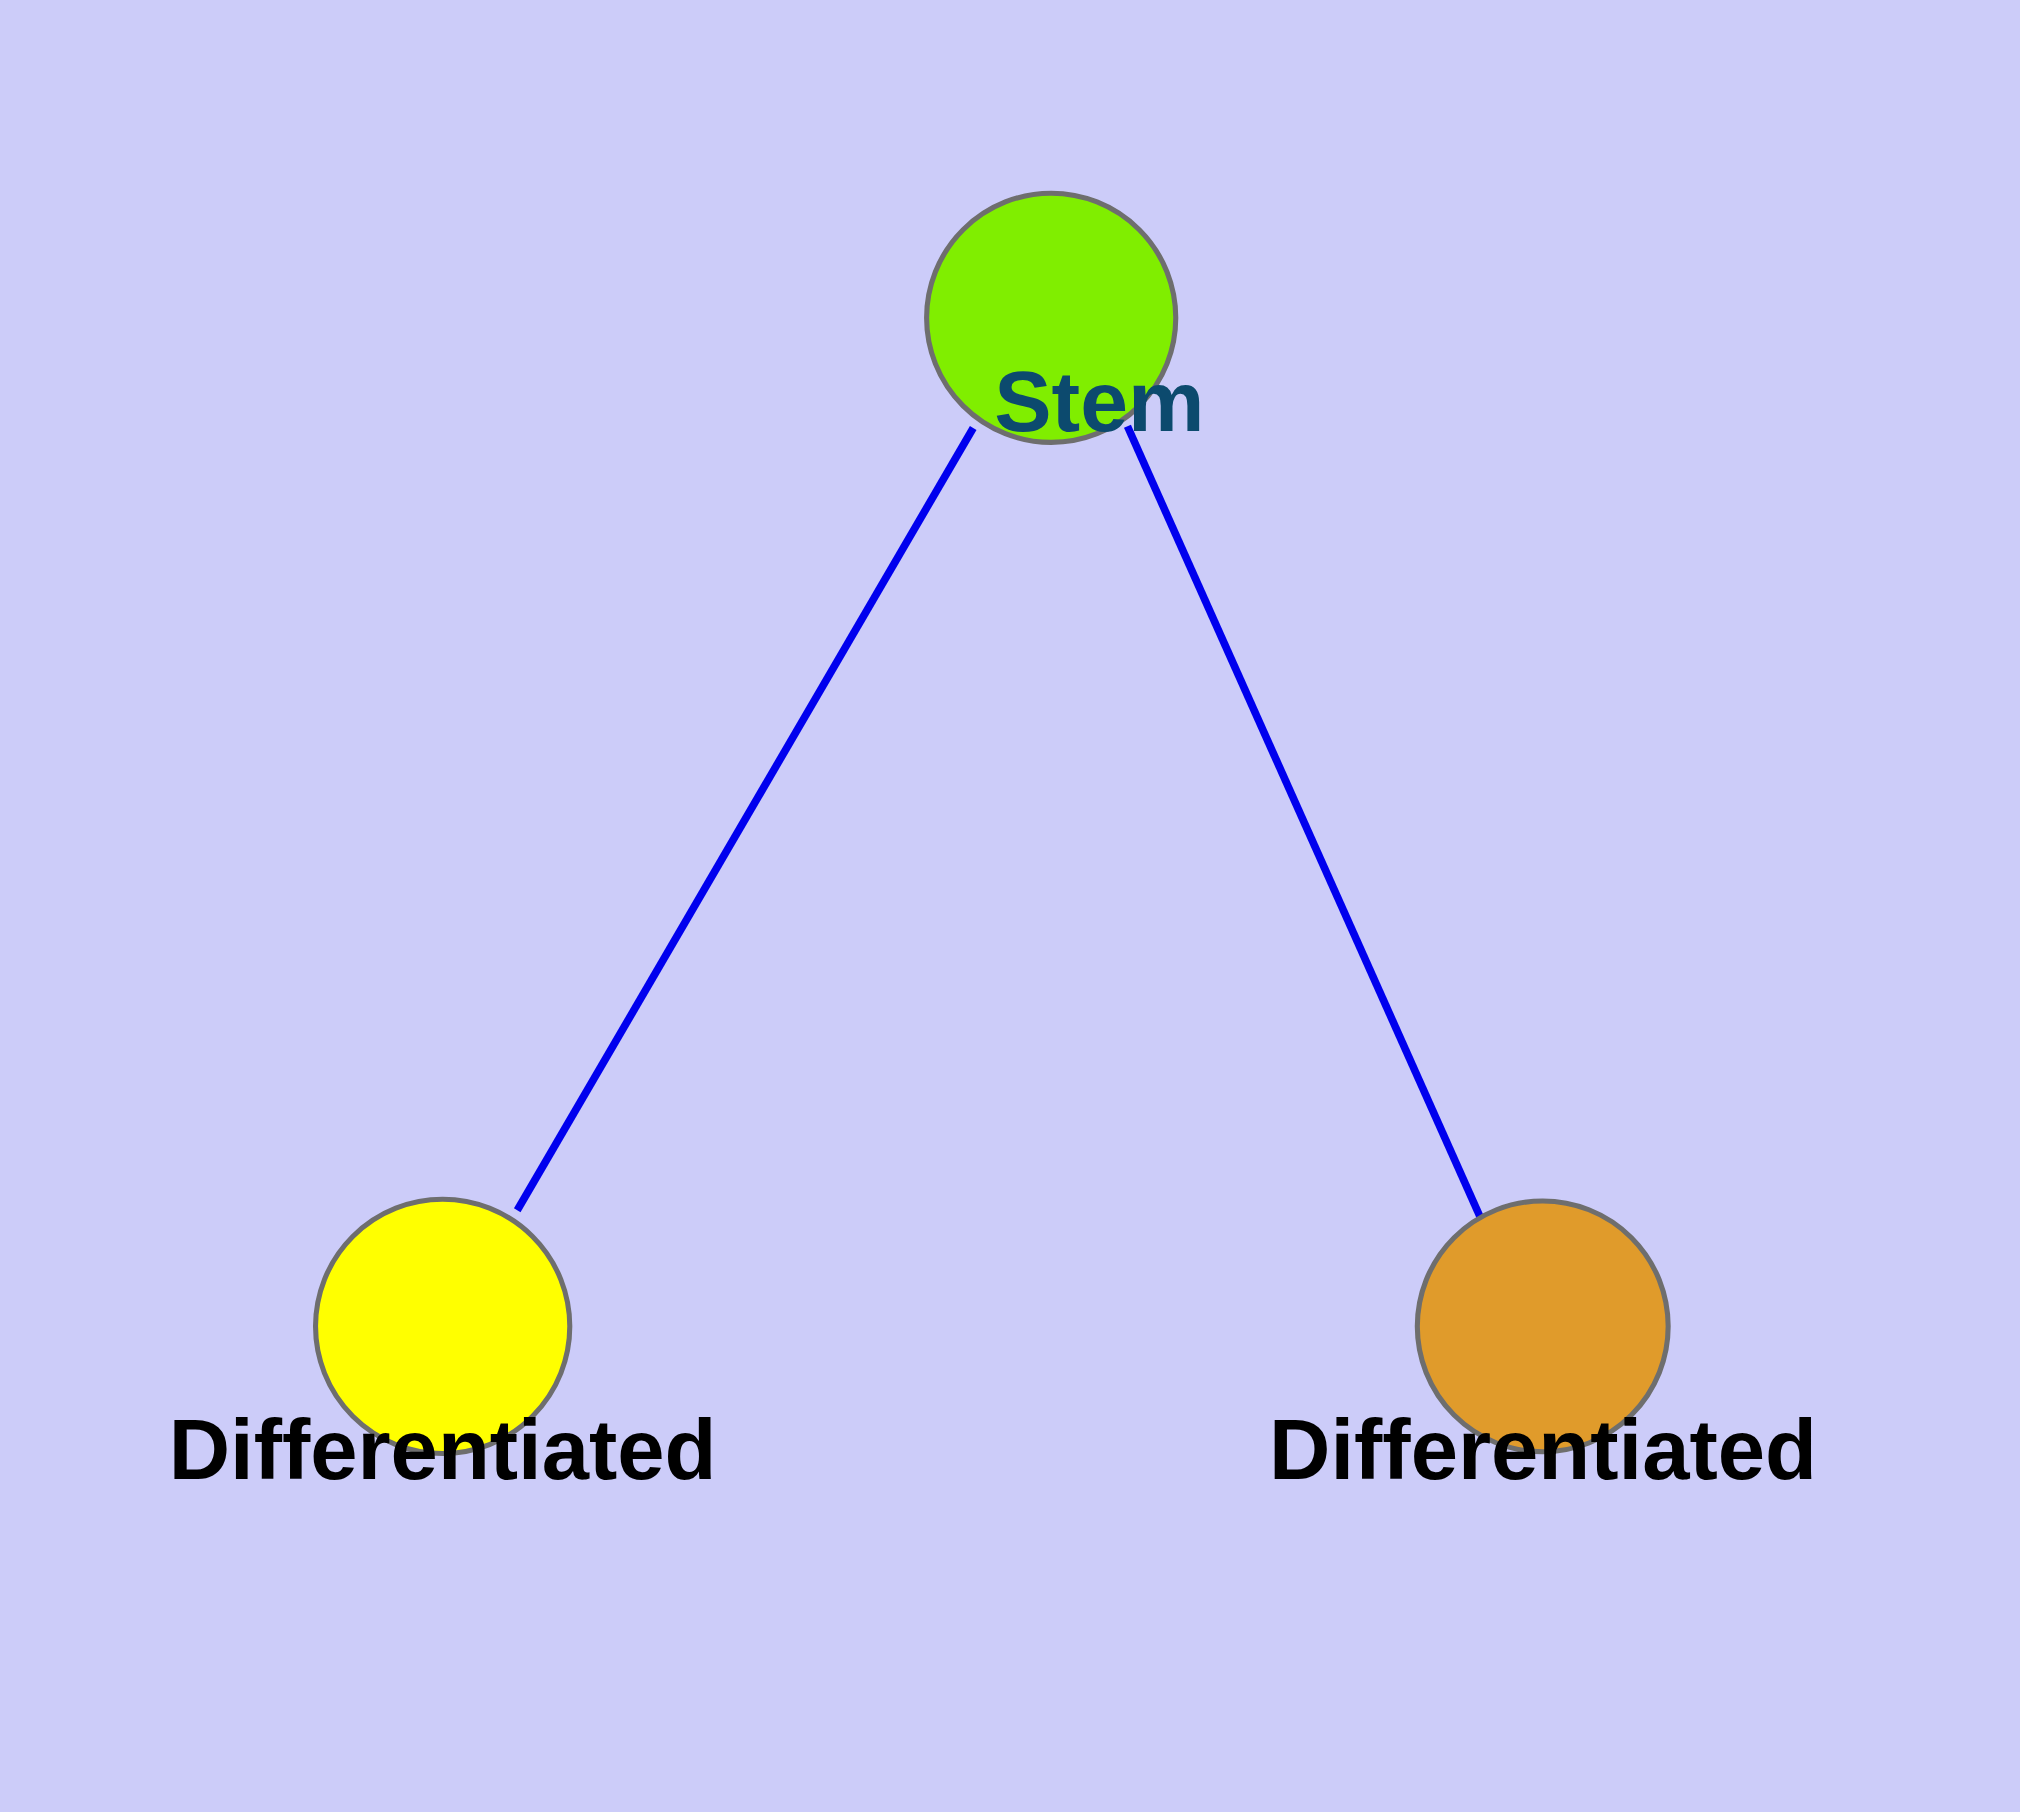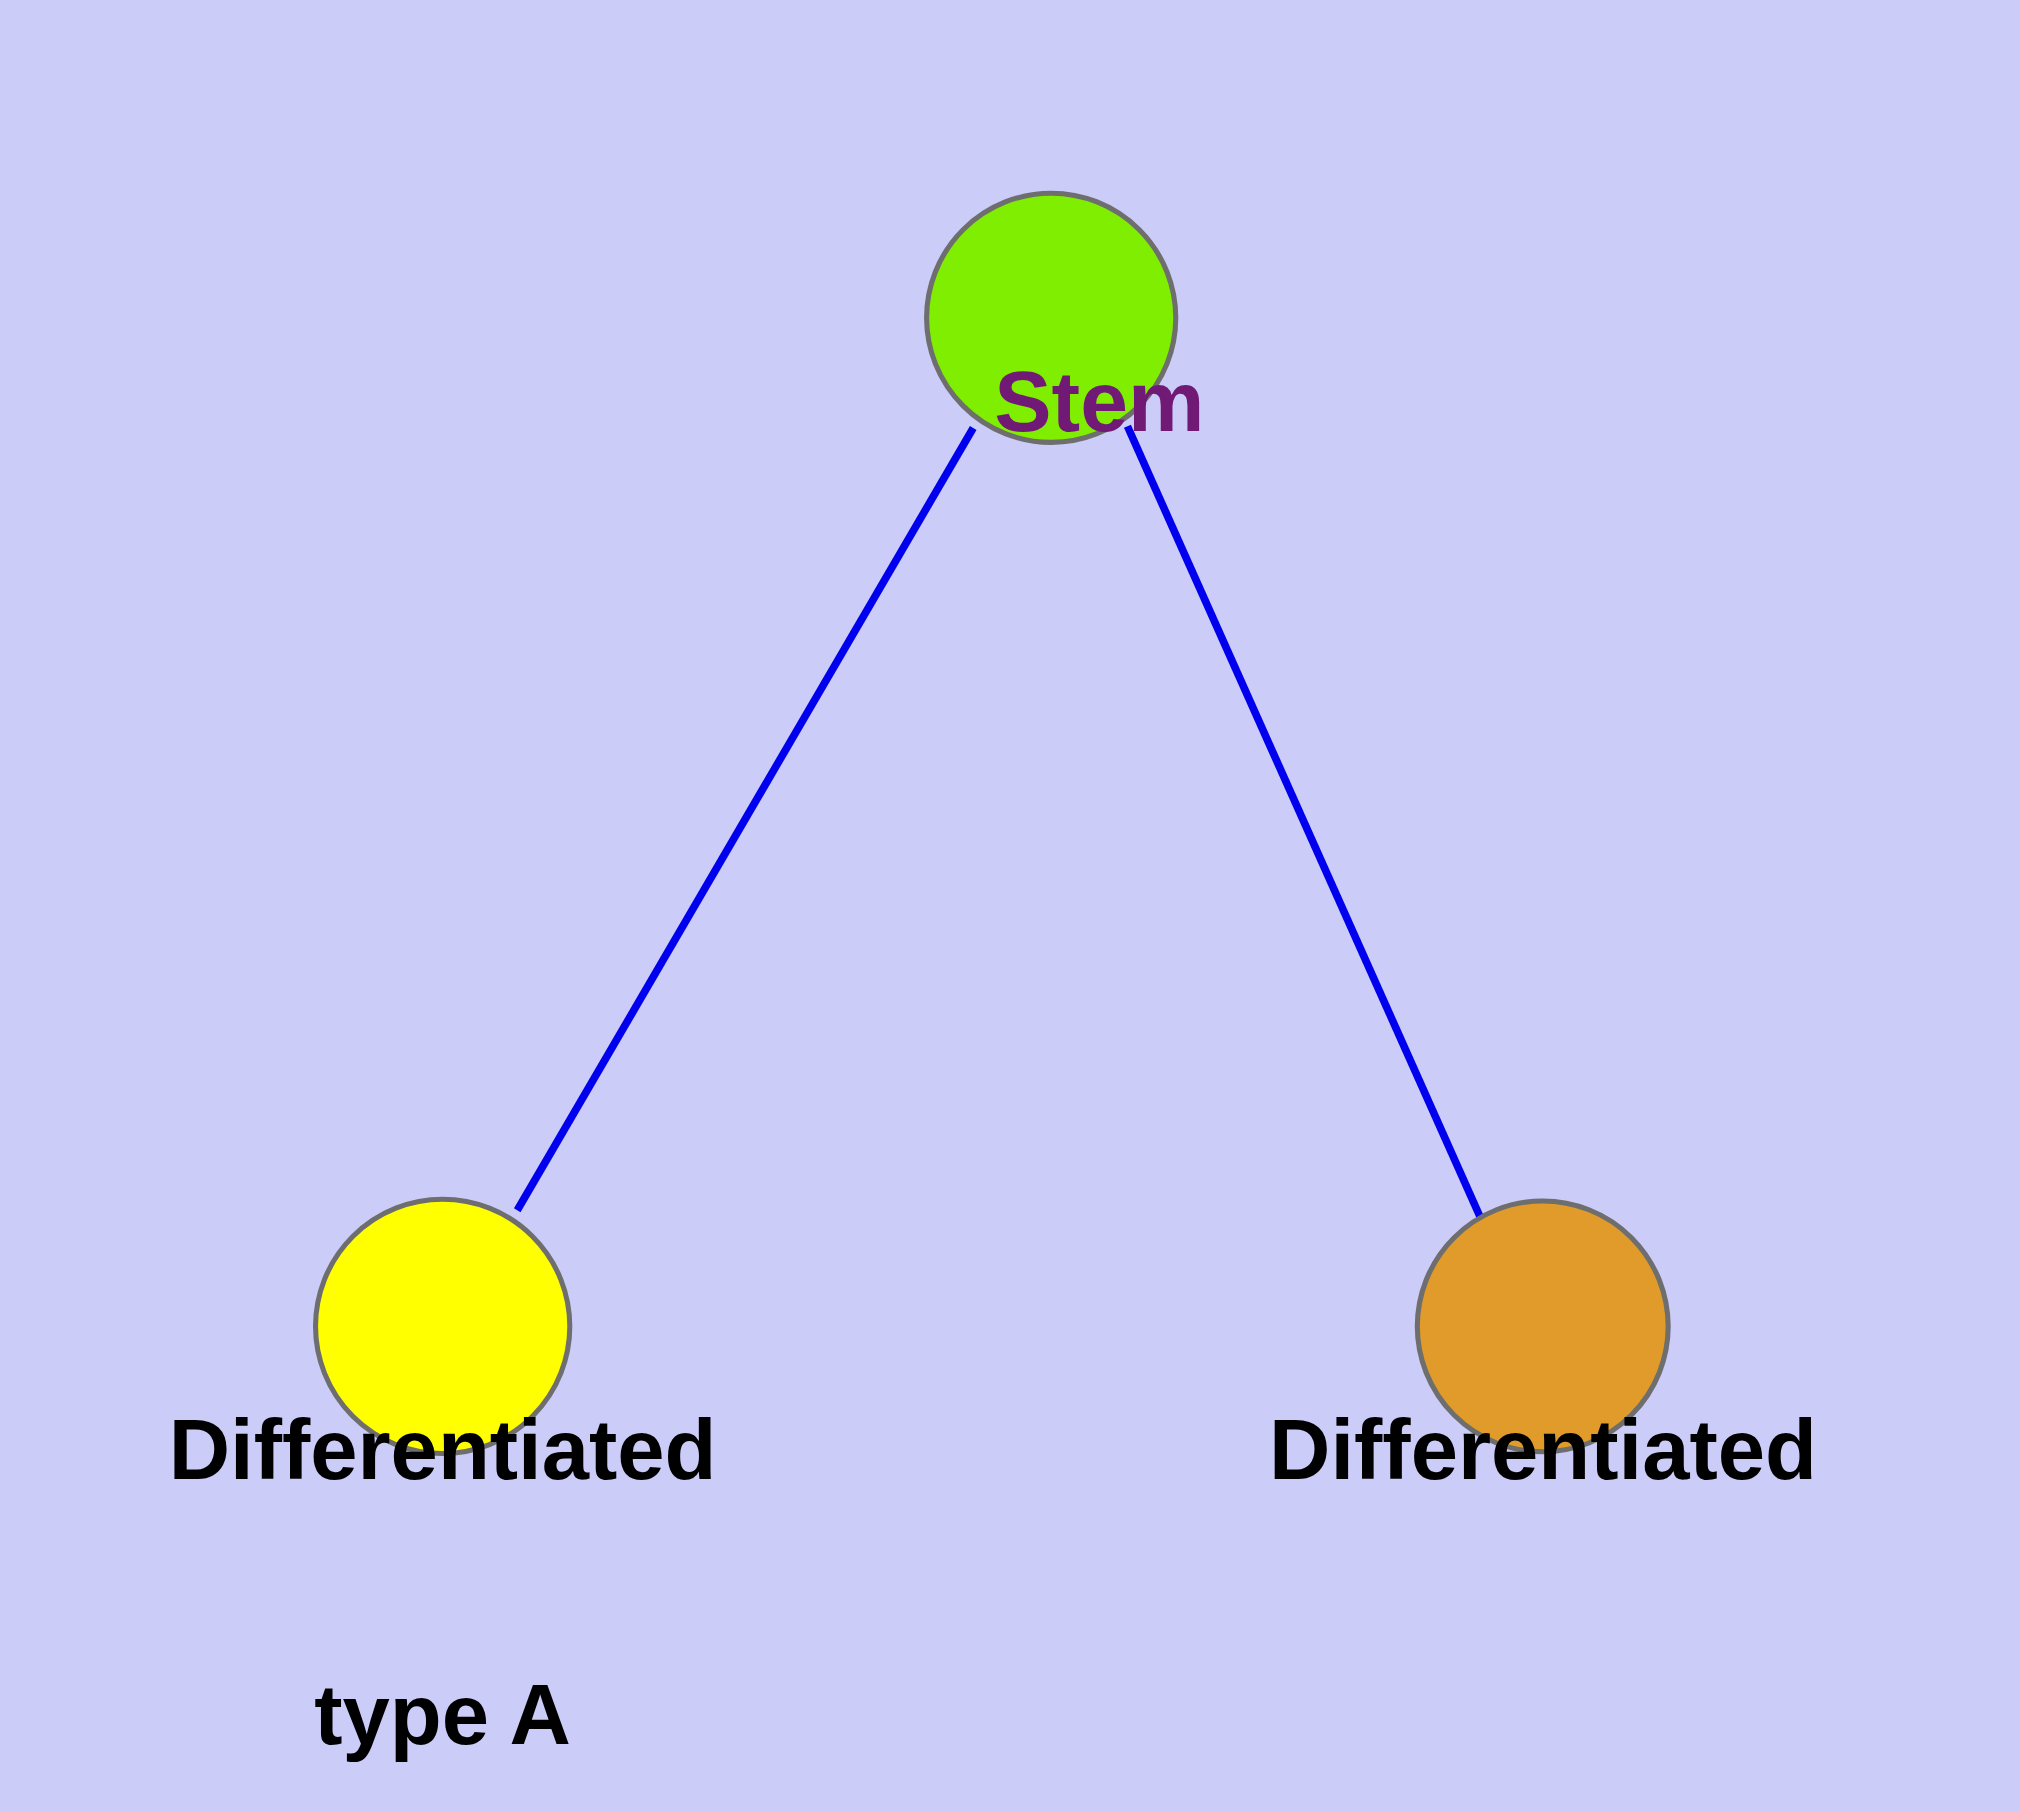--- a/index.html
+++ b/index.html
@@ -67,27 +67,26 @@
       <line stroke-linecap="butt" x1="1148" y1="505" x2="610" y2="1428" stroke="#0000ee" stroke-width="9"></line>
       <line stroke-linecap="butt" x1="1330" y1="503" x2="1748" y2="1440" stroke="#0000ee" stroke-width="9"></line>
     </g>
     <g>
       <circle cx="1240" cy="375" r="147" fill="#80ee00" stroke="#6e6e6e" stroke-width="6"></circle>
       <circle cx="522" cy="1565" r="150" fill="#ffff00" stroke="#6e6e6e" stroke-width="6"></circle>
       <circle cx="1820" cy="1565" r="148" fill="#e09b2b" stroke="#6e6e6e" stroke-width="6"></circle>
     </g>
   </svg>
 
-  <div class="node-label label-stem" style="color: #701a75;">
+  <div class="node-label label-stem" style="color: #0c4a6e;">
     <span>Stem</span>
   </div>
 
   <div class="node-label label-a" style="color: rgb(0, 0, 0);">
     <div>Differentiated</div>
-    <div>type A</div>
   </div>
 
   <div class="node-label label-b" style="color: rgb(0, 0, 0);">
     <div>Differentiated</div>
   </div>
 
 </div>
 
 
 </body></html>

